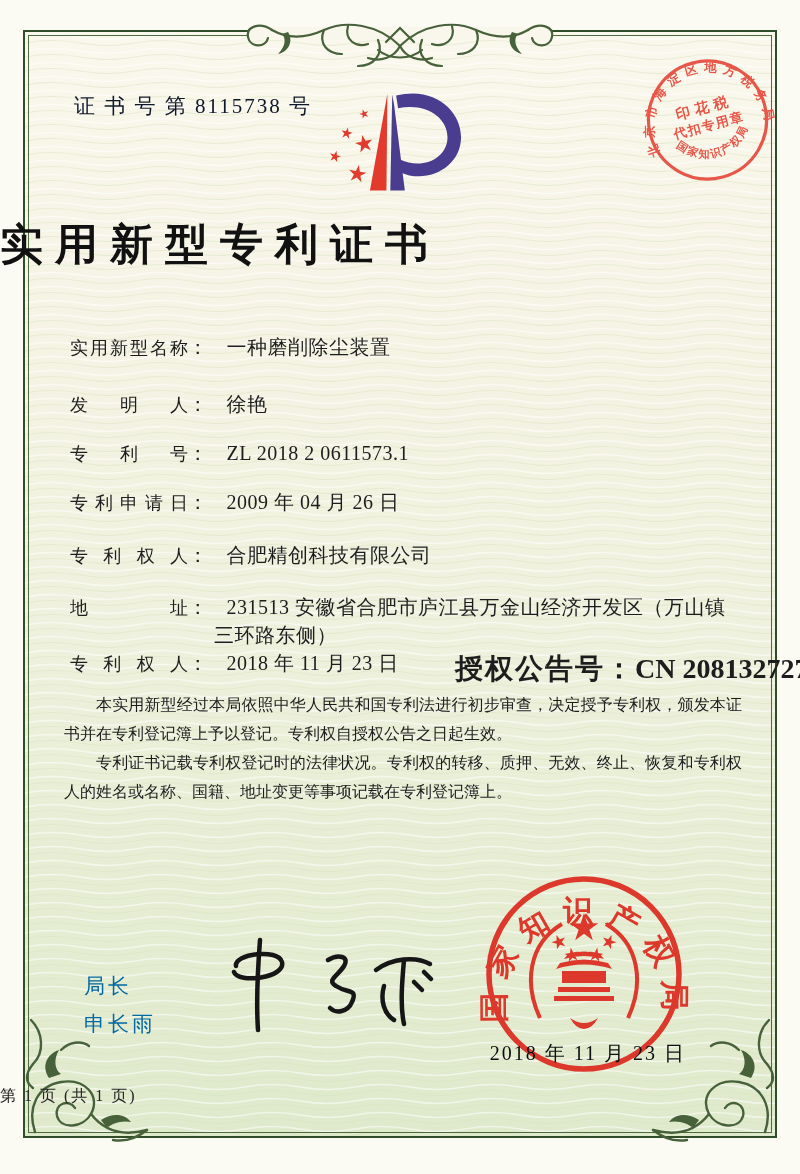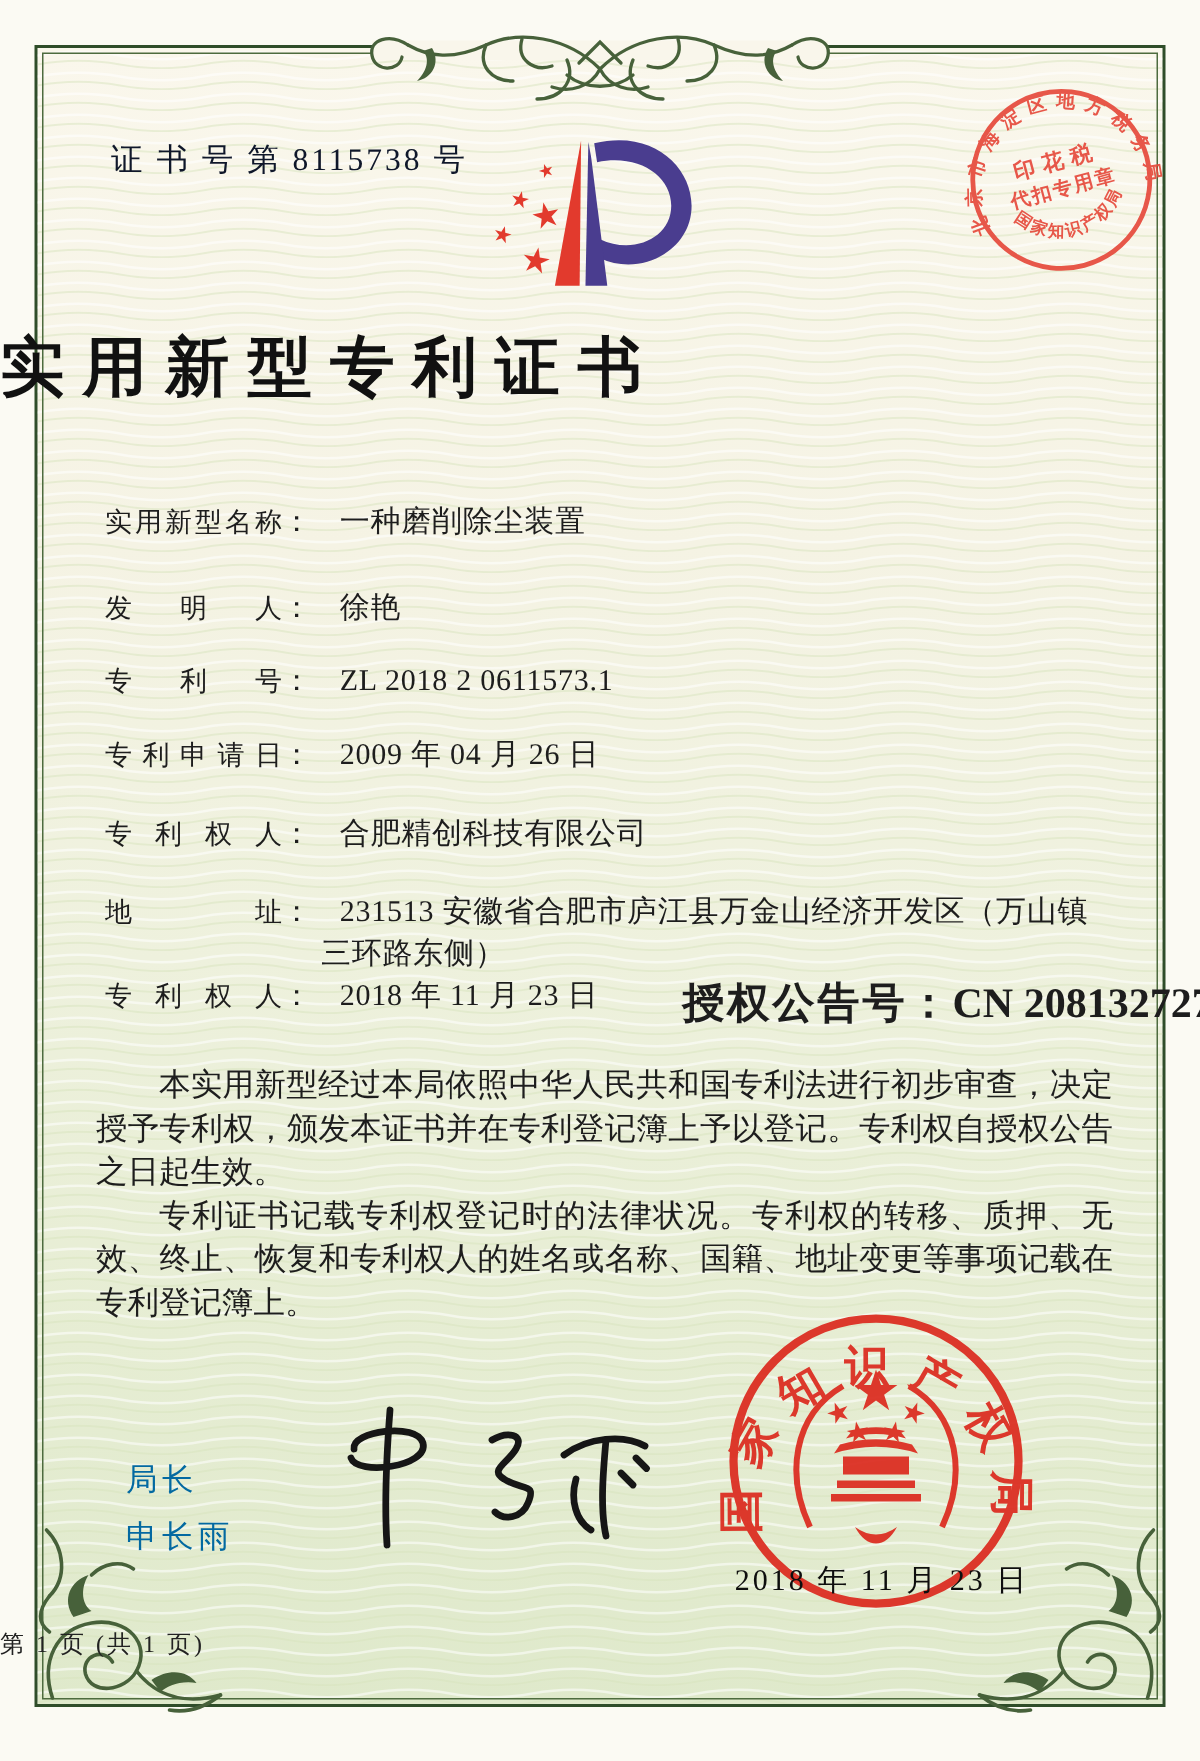--- a/index.html
+++ b/index.html
@@ -23,21 +23,21 @@
   .cert-no{left:74px;top:92px;font-size:21px;letter-spacing:2px;color:#0f172a;}
   .title{left:0;top:216px;width:100%;text-align:left;font-size:43px;font-weight:bold;
          letter-spacing:12px;color:#111;}
   .row{left:70px;width:690px;font-size:20px;white-space:nowrap;}
   .lbl{display:inline-block;width:118px;text-align:justify;text-align-last:justify;font-size:18px;vertical-align:baseline;}
   .colon{display:inline-block;font-size:19.5px;}
   .val{font-size:20px;margin-left:19px;letter-spacing:0.5px;}
   .addr2{left:214px;font-size:20px;letter-spacing:0.5px;}
   .grant-right{left:455px;top:650px;font-size:28px;white-space:nowrap;font-weight:bold;}
   .grant-right .g-lbl{letter-spacing:2px;}
-  .paras{left:64px;width:678px;top:709px;font-size:21px;line-height:29px;text-align:justify;}
+  .paras{left:64px;width:678px;top:690px;font-size:16px;line-height:29px;text-align:justify;}
   .paras p{margin:0;text-indent:2em;}
   .officer{left:84px;font-size:21px;letter-spacing:3px;color:#0369a1;}
   .seal-date{left:486px;top:1040px;width:204px;text-align:center;font-size:20px;letter-spacing:2px;color:#0e0e0e;}
   .footer{left:0;top:1086px;width:100%;font-size:16px;letter-spacing:2px;color:#222;}
   .tax-stamp{left:636px;top:42px;transform:rotate(-15deg);opacity:0.92;}
   .main-seal{left:478px;top:868px;opacity:0.95;}
   .sig{left:208px;top:926px;}
   .seal-text{font-family:"Liberation Serif","DejaVu Serif",serif;font-weight:bold;}
 </style>
 </head>

